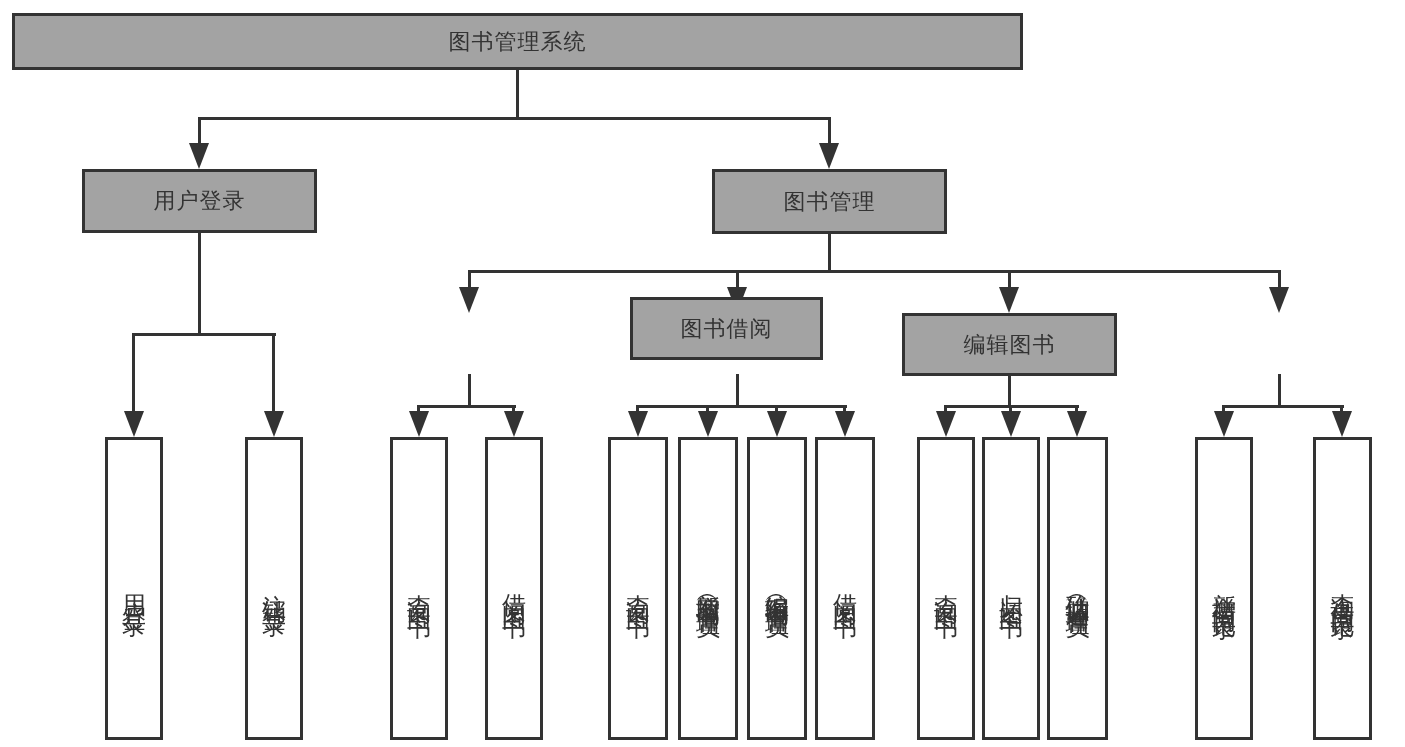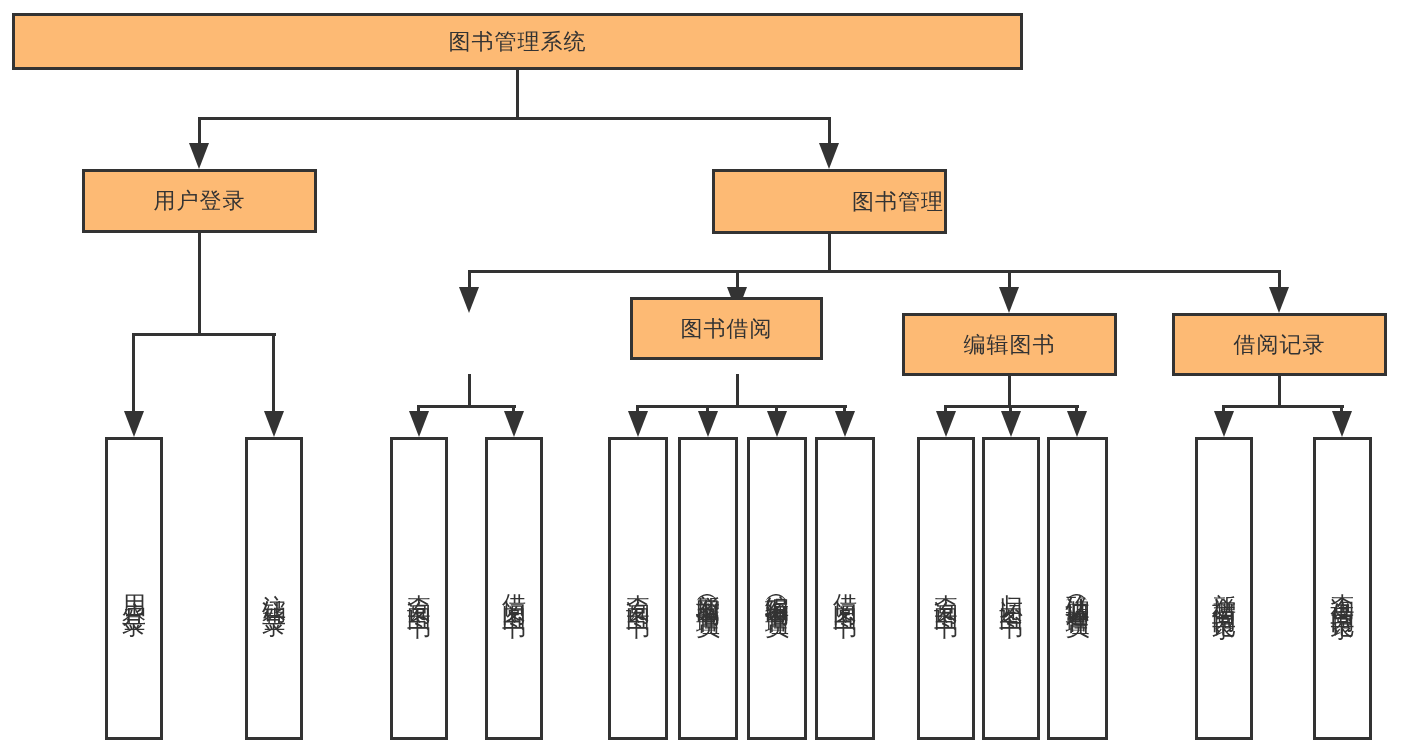--- a/index.html
+++ b/index.html
@@ -13,21 +13,21 @@
     background:#ffffff;
     overflow:hidden;
     font-family:"Liberation Sans","DejaVu Sans",sans-serif;
     color:var(--text);
   }
   
   .node{
     position:absolute;
     box-sizing:border-box;
     border:3px solid var(--line);
-    background:#fdba74;
+    background:#a3a3a3;
     display:flex;align-items:center;justify-content:center;
     font-size:22px;
     letter-spacing:1px;
     color:var(--text);
     font-family:Liberation Mono, monospace;
   }
   .leaf{
     position:absolute;
     box-sizing:border-box;
     border:3px solid var(--line);
@@ -72,21 +72,21 @@
   <div class="hline" style="left:198px;top:117px;width:633px;"></div>
 
   <div class="vline" style="left:198px;top:117px;height:30px;"></div>
   <div class="ah" style="left:189px;top:143px;"></div>
   <div class="vline" style="left:828px;top:117px;height:30px;"></div>
   <div class="ah" style="left:819px;top:143px;"></div>
 
   <div class="node" style="left:82px;top:169px;width:235px;height:64px;">
     <span>用户登录</span>
   </div>
-  <div class="node" style="left:712px;top:169px;width:235px;height:65px;justify-content:flex-end;">
+  <div class="node" style="left:712px;top:169px;width:235px;height:65px;">
     <span>图书管理</span>
   </div>
 
   <div class="vline" style="left:198px;top:231px;height:105px;"></div>
   <div class="hline" style="left:132px;top:333px;width:144px;"></div>
   <div class="vline" style="left:132px;top:333px;height:84px;"></div>
   <div class="ah" style="left:124px;top:411px;"></div>
   <div class="vline" style="left:272px;top:333px;height:84px;"></div>
   <div class="ah" style="left:264px;top:411px;"></div>
 
@@ -99,23 +99,20 @@
   <div class="vline" style="left:1008px;top:270px;height:23px;"></div>
   <div class="ah" style="left:999px;top:287px;"></div>
   <div class="vline" style="left:1278px;top:270px;height:23px;"></div>
   <div class="ah" style="left:1269px;top:287px;"></div>
 
   <div class="node" style="left:630px;top:297px;width:193px;height:63px;">
     <span>图书借阅</span>
   </div>
   <div class="node" style="left:902px;top:313px;width:215px;height:63px;">
     <span>编辑图书</span>
-  </div>
-  <div class="node" style="left:1172px;top:313px;width:215px;height:63px;">
-    <span>借阅记录</span>
   </div>
 
   <div class="vline" style="left:468px;top:374px;height:34px;"></div>
   <div class="vline" style="left:736px;top:374px;height:34px;"></div>
   <div class="vline" style="left:1008px;top:374px;height:34px;"></div>
   <div class="vline" style="left:1278px;top:374px;height:34px;"></div>
 
   <div class="hline" style="left:418px;top:405px;width:98px;"></div>
   <div class="hline" style="left:636px;top:405px;width:211px;"></div>
   <div class="hline" style="left:944px;top:405px;width:135px;"></div>

